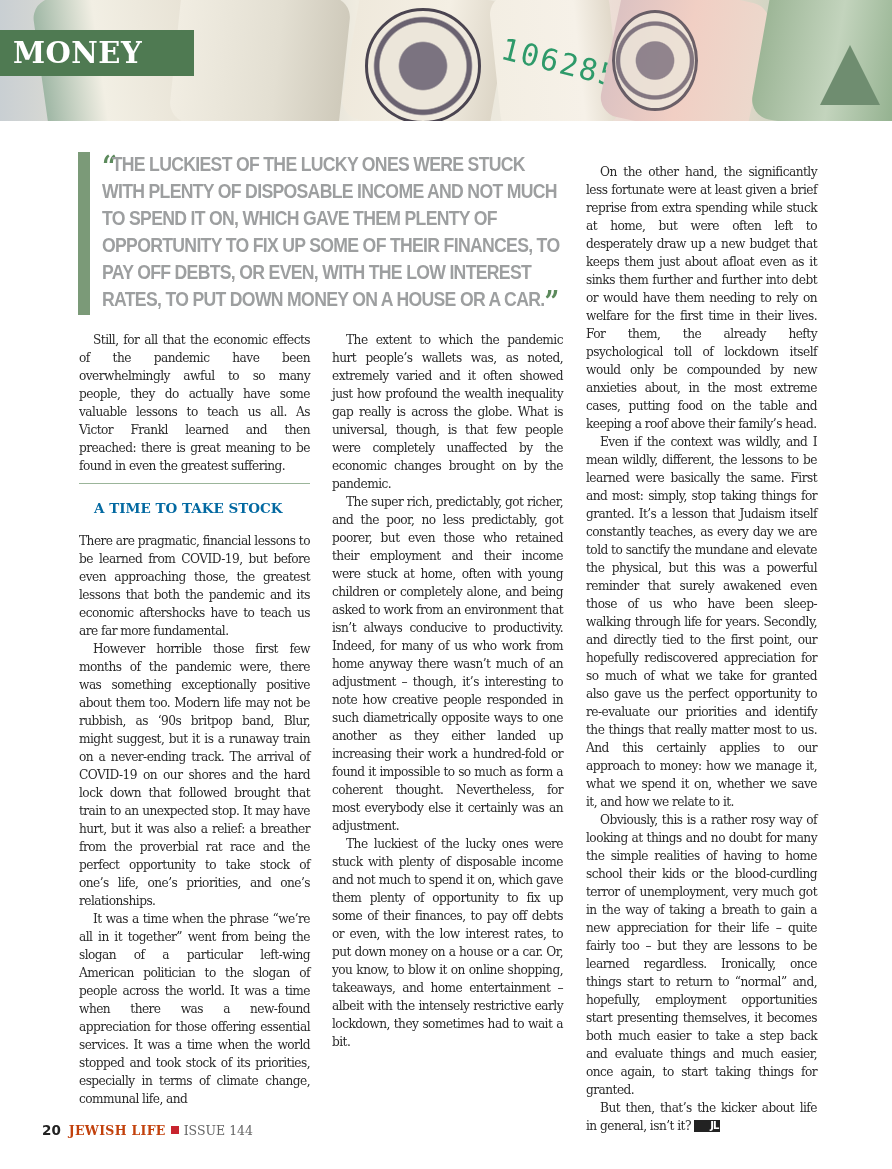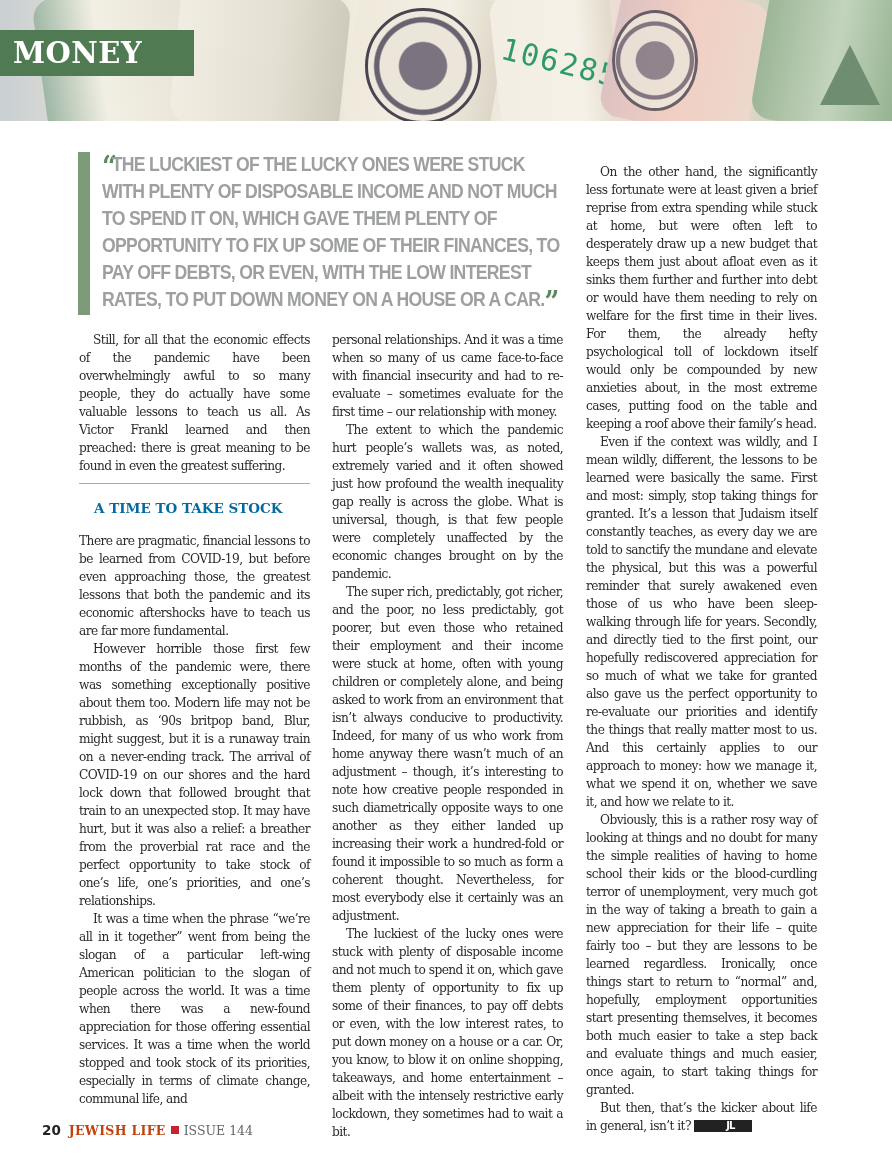--- a/index.html
+++ b/index.html
@@ -42,21 +42,21 @@
   .col p { margin: 0; text-indent: 14px; }
   .col p.noindent { text-indent: 0; }
   #col1 { left: 79px; top: 331px; }
   #col2 { left: 332px; top: 331px; }
   #col3 { left: 586px; top: 163px; }
   .divider { height: 1px; background: #9bb59a; margin: 8px 0 8px 0; }
   .subhead {
     font-family: "DejaVu Serif", serif; font-weight: bold; color: #0369a1;
     font-size: 13.5px; line-height: 18px; letter-spacing: 0; margin: 15px;
   }
-  .jl-mark { display: inline-block; background: #222; color: #fff; font-family: "DejaVu Sans", sans-serif; font-weight: bold; font-size: 10px; line-height: 12px; padding: 0 18px; vertical-align: 1px; letter-spacing: -1px; }
+  .jl-mark { display: inline-block; background: #222; color: #fff; font-family: "DejaVu Sans", sans-serif; font-weight: bold; font-size: 10px; line-height: 12px; padding: 0 2px; vertical-align: 1px; letter-spacing: -1px; }
   .footer {
     position: absolute; left: 29px; top: 1121px; height: 18px;
     font-family: "DejaVu Serif", serif; font-size: 12.5px; color: #333; display: flex; align-items: center; margin-left: 13px;
   }
   .footer .pagenum { font-family: "DejaVu Sans", sans-serif; font-weight: bold; font-size: 13.5px; margin-right: 8px; color: #222; }
   .footer .mag { font-weight: bold; letter-spacing: 0.3px; color: #c2410c; }
   .footer .sq { display: inline-block; width: 8px; height: 8px; background: #c8242f; margin: 0 5px; }
   .footer .issue { color: #666; }
 </style>
 </head>
@@ -87,21 +87,20 @@
 <div class="col" id="col1">
   <p>Still, for all that the economic effects of the pandemic have been overwhelmingly awful to so many people, they do actually have some valuable lessons to teach us all. As Victor Frankl learned and then preached: there is great meaning to be found in even the greatest suffering.</p>
   <div class="divider"></div>
   <h3 class="subhead">A TIME TO TAKE STOCK</h3>
   <p class="noindent">There are pragmatic, financial lessons to be learned from COVID-19, but before even approaching those, the greatest lessons that both the pandemic and its economic aftershocks have to teach us are far more fundamental.</p>
   <p>However horrible those first few months of the pandemic were, there was something exceptionally positive about them too. Modern life may not be rubbish, as ‘90s britpop band, Blur, might suggest, but it is a runaway train on a never-ending track. The arrival of COVID-19 on our shores and the hard lock down that followed brought that train to an unexpected stop. It may have hurt, but it was also a relief: a breather from the proverbial rat race and the perfect opportunity to take stock of one’s life, one’s priorities, and one’s relationships.</p>
   <p>It was a time when the phrase “we’re all in it together” went from being the slogan of a particular left-wing American politician to the slogan of people across the world. It was a time when there was a new-found appreciation for those offering essential services. It was a time when the world stopped and took stock of its priorities, especially in terms of climate change, communal life, and</p>
 </div>
 
 <div class="col" id="col2">
-  <p class="noindent">personal relationships. And it was a time when so many of us came face-to-face with financial insecurity and had to re-evaluate – sometimes evaluate for the first time – our relationship with money.</p>
   <p>The extent to which the pandemic hurt people’s wallets was, as noted, extremely varied and it often showed just how profound the wealth inequality gap really is across the globe. What is universal, though, is that few people were completely unaffected by the economic changes brought on by the pandemic.</p>
   <p>The super rich, predictably, got richer, and the poor, no less predictably, got poorer, but even those who retained their employment and their income were stuck at home, often with young children or completely alone, and being asked to work from an environment that isn’t always conducive to productivity. Indeed, for many of us who work from home anyway there wasn’t much of an adjustment – though, it’s interesting to note how creative people responded in such diametrically opposite ways to one another as they either landed up increasing their work a hundred-fold or found it impossible to so much as form a coherent thought. Nevertheless, for most everybody else it certainly was an adjustment.</p>
   <p>The luckiest of the lucky ones were stuck with plenty of disposable income and not much to spend it on, which gave them plenty of opportunity to fix up some of their finances, to pay off debts or even, with the low interest rates, to put down money on a house or a car. Or, you know, to blow it on online shopping, takeaways, and home entertainment – albeit with the intensely restrictive early lockdown, they sometimes had to wait a bit.</p>
 </div>
 
 <div class="col" id="col3">
   <p>On the other hand, the significantly less fortunate were at least given a brief reprise from extra spending while stuck at home, but were often left to desperately draw up a new budget that keeps them just about afloat even as it sinks them further and further into debt or would have them needing to rely on welfare for the first time in their lives. For them, the already hefty psychological toll of lockdown itself would only be compounded by new anxieties about, in the most extreme cases, putting food on the table and keeping a roof above their family’s head.</p>
   <p>Even if the context was wildly, and I mean wildly, different, the lessons to be learned were basically the same. First and most: simply, stop taking things for granted. It’s a lesson that Judaism itself constantly teaches, as every day we are told to sanctify the mundane and elevate the physical, but this was a powerful reminder that surely awakened even those of us who have been sleep-walking through life for years. Secondly, and directly tied to the first point, our hopefully rediscovered appreciation for so much of what we take for granted also gave us the perfect opportunity to re-evaluate our priorities and identify the things that really matter most to us. And this certainly applies to our approach to money: how we manage it, what we spend it on, whether we save it, and how we relate to it.</p>
   <p>Obviously, this is a rather rosy way of looking at things and no doubt for many the simple realities of having to home school their kids or the blood-curdling terror of unemployment, very much got in the way of taking a breath to gain a new appreciation for their life – quite fairly too – but they are lessons to be learned regardless. Ironically, once things start to return to “normal” and, hopefully, employment opportunities start presenting themselves, it becomes both much easier to take a step back and evaluate things and much easier, once again, to start taking things for granted.</p>
   <p><span>But then, that’s the kicker about life in general, isn’t it?</span> <span class="jl-mark">JL</span></p>

